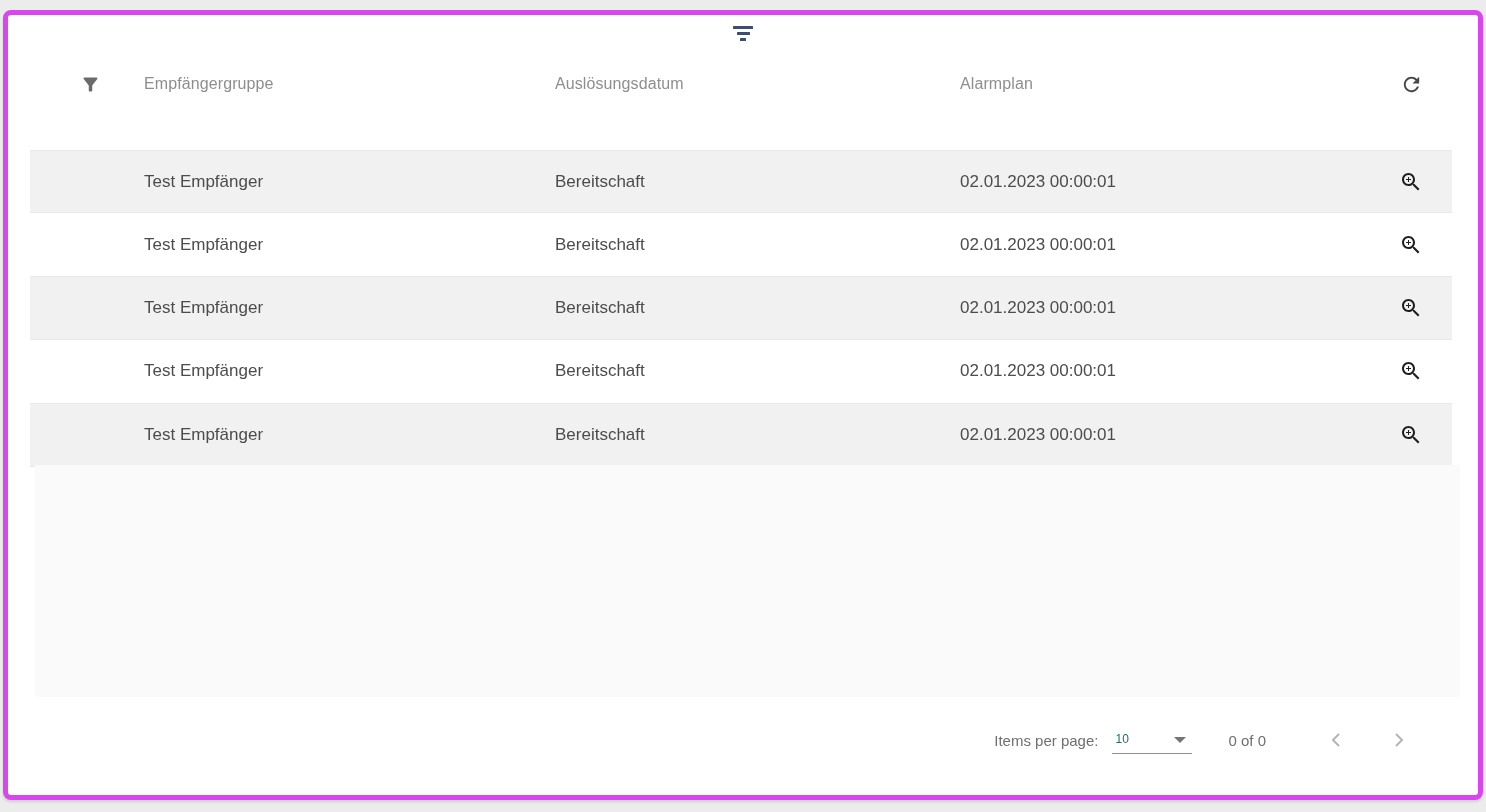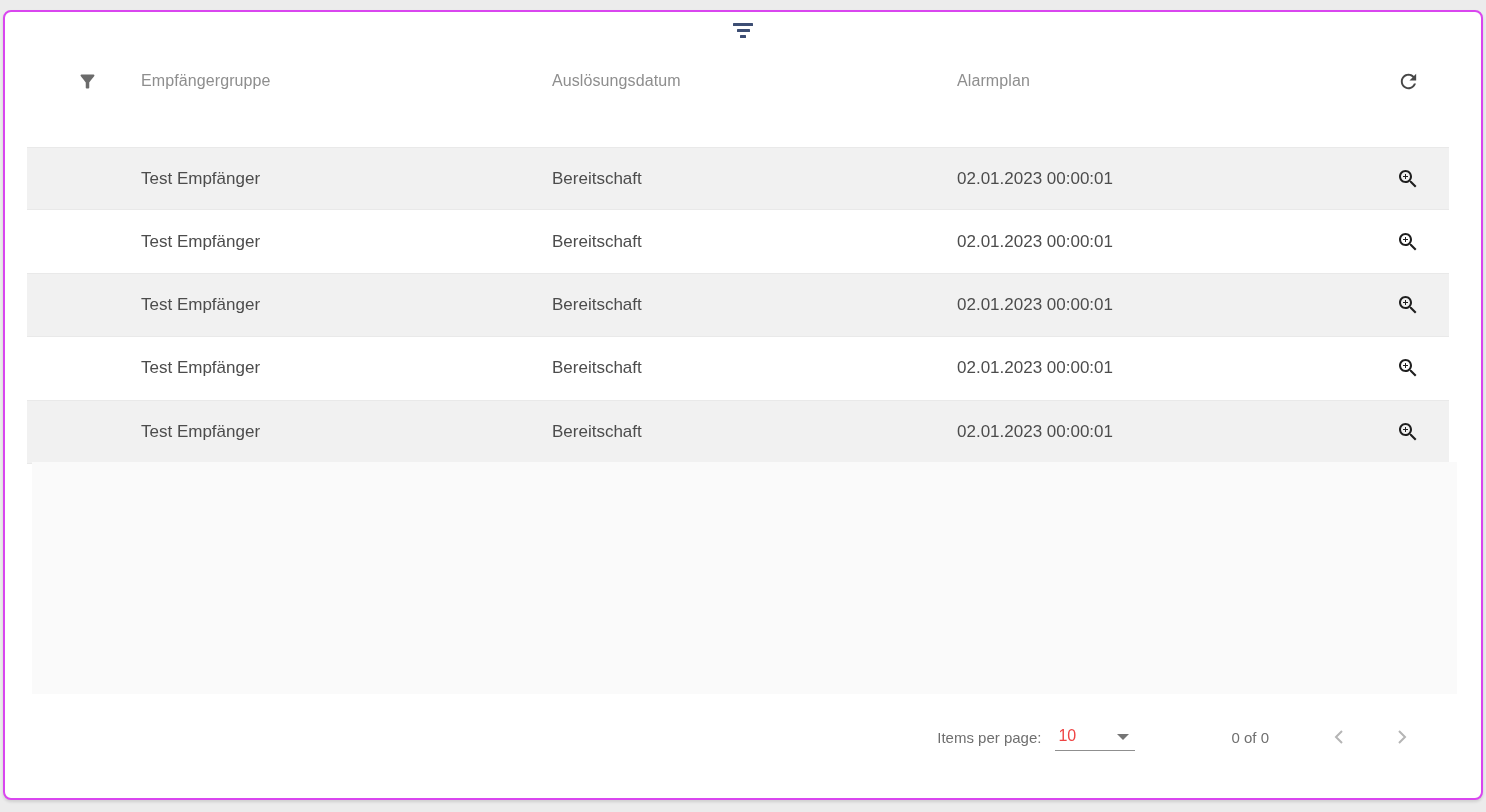--- a/index.html
+++ b/index.html
@@ -8,21 +8,21 @@
     background: #ececec;
     font-family: "Liberation Sans", "DejaVu Sans", sans-serif;
     overflow: hidden;
     position: relative;
   }
   .card {
     position: absolute;
     left: 3px; top: 10px;
     width: 1480px; height: 790px;
     background: #ffffff;
-    border: 2px solid #d946ef;
+    border: 5px solid #d946ef;
     border-radius: 8px;
     box-shadow: 0 2px 3px rgba(0,0,0,0.12);
   }
   
   .top-filter {
     position: absolute;
     left: 50%; top: 9px;
     transform: translateX(-50%);
     width: 28px; height: 20px;
     display: flex; flex-direction: column; align-items: center;
@@ -98,29 +98,29 @@
   .pp-label { white-space: nowrap; }
   .page-size-select {
     margin-left: 14px;
     width: 80px;
     height: 27px;
     border-bottom: 1px solid #8f8f8f;
     display: flex; align-items: center; justify-content: space-between;
     cursor: pointer;
     padding: 0 6px 2px 3px;
   }
-  .page-size-value { color: #ef4444; font-size: 16px; }
+  .page-size-value { color: #0f766e; font-size: 12px; }
   .dd-arrow {
     width: 0; height: 0;
     border-left: 6px solid transparent;
     border-right: 6px solid transparent;
     border-top: 6px solid #757575;
     margin-top: 2px;
   }
-  .range-label { margin-left: 96px; white-space: nowrap; font-size: 15px; }
+  .range-label { margin-left: 36px; white-space: nowrap; font-size: 15px; }
   .nav-btn {
     width: 44px; height: 44px;
     border: none; background: transparent;
     display: flex; align-items: center; justify-content: center;
     border-radius: 50%;
     cursor: default;
   }
   .nav-btn.prev { margin-left: 48px; }
   .nav-btn.next { margin-left: 19px; }
 </style>

